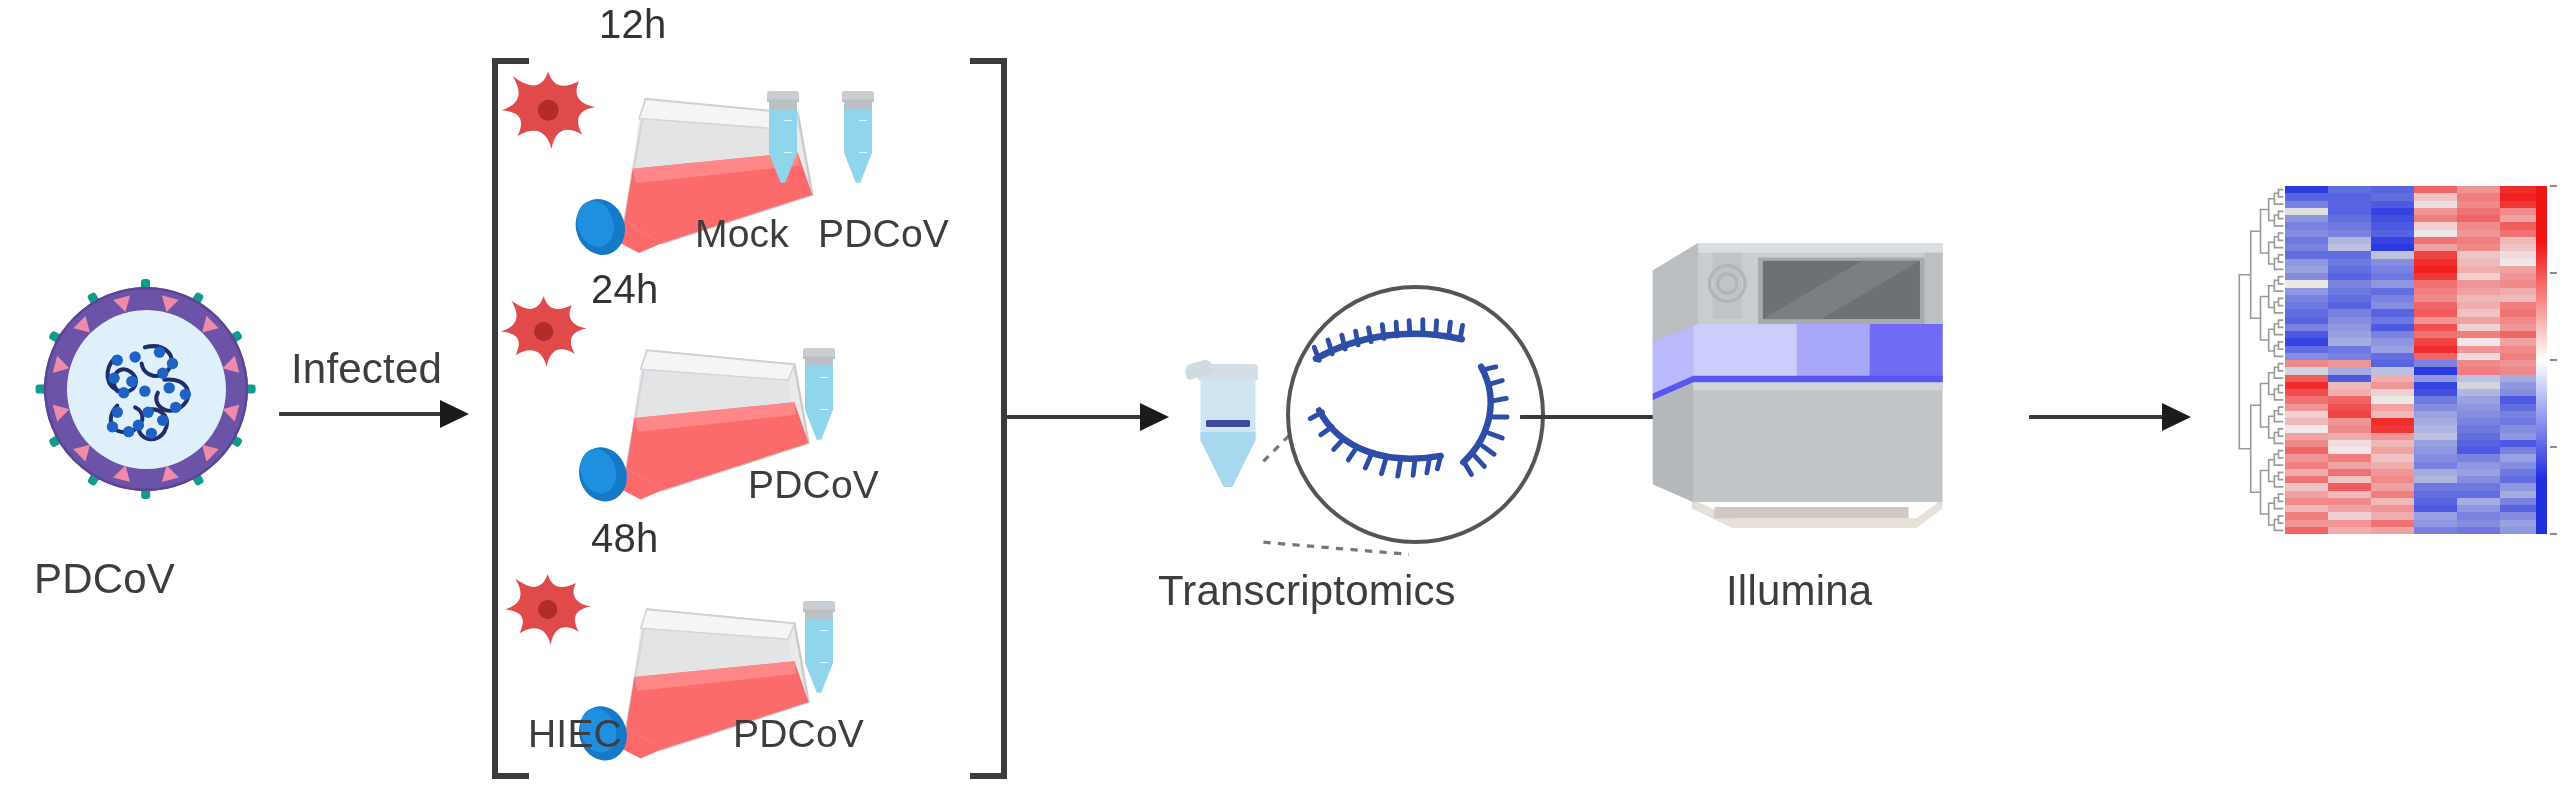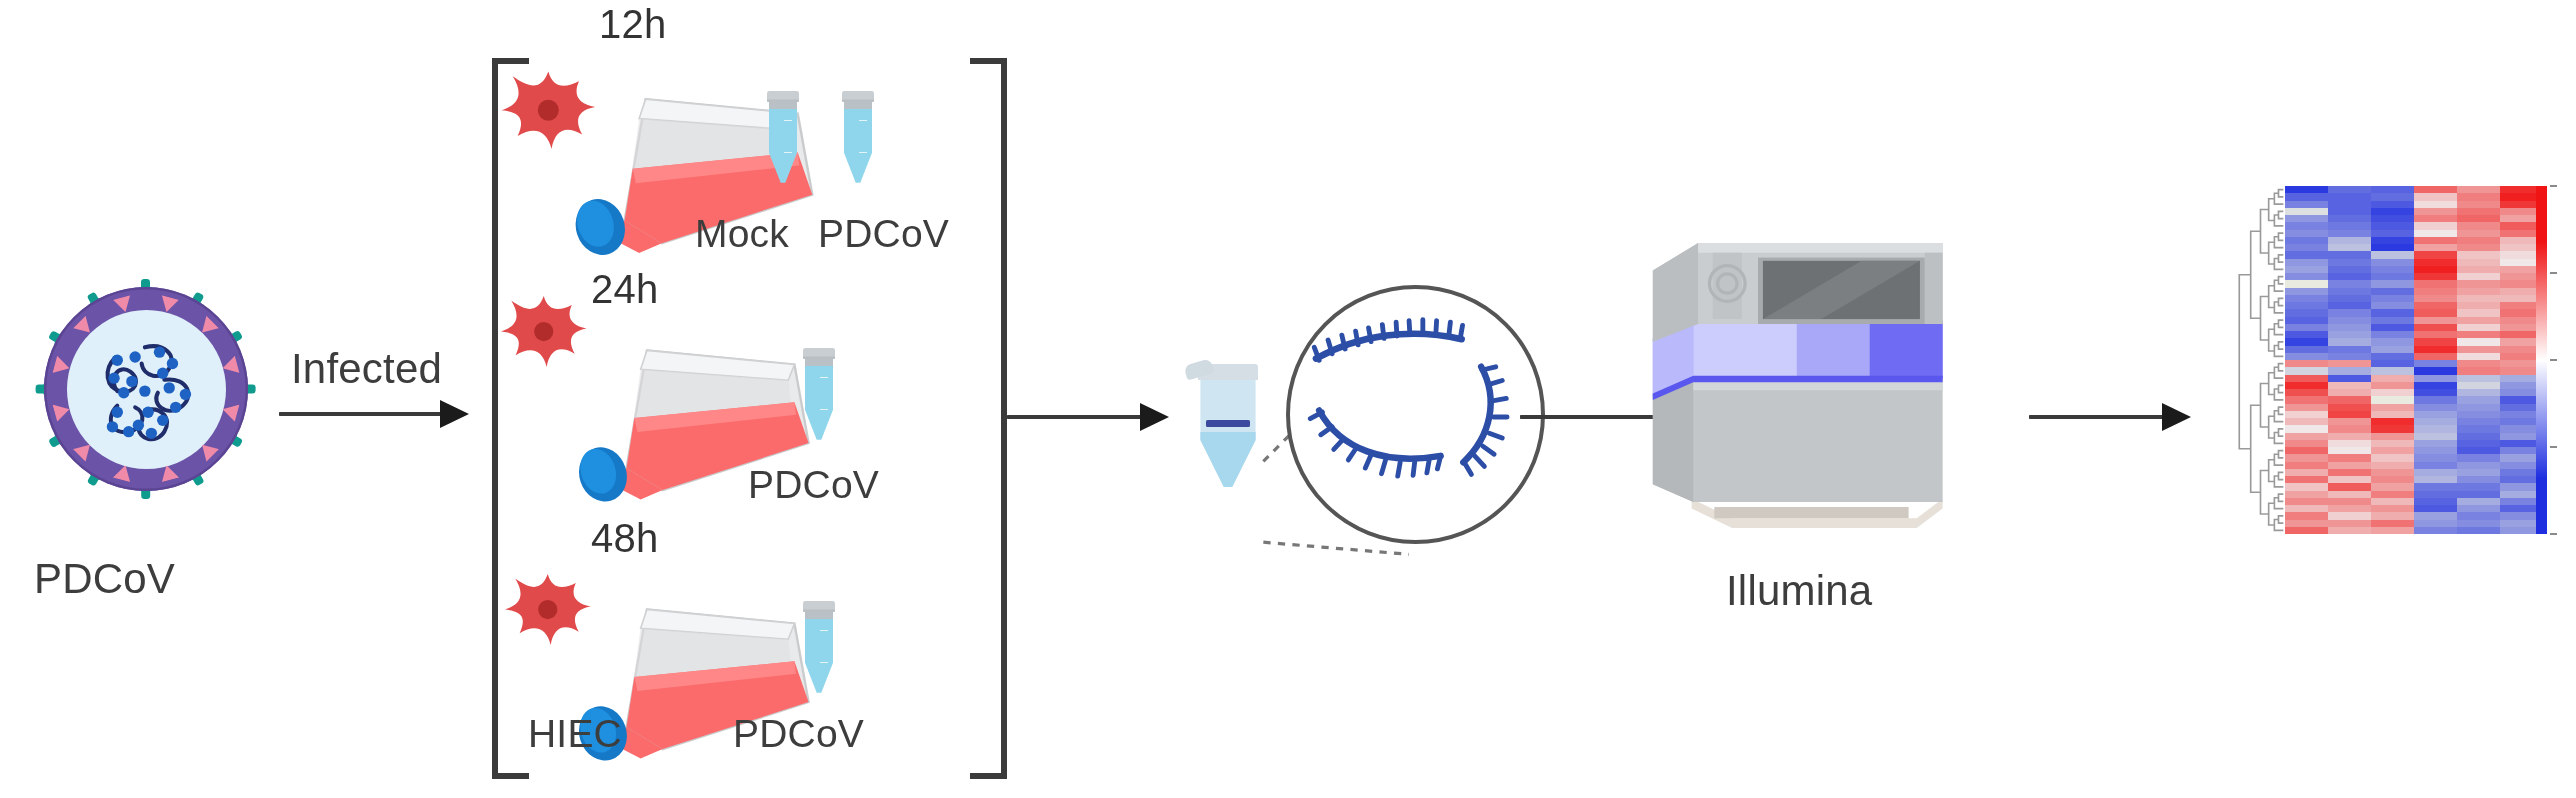--- a/index.html
+++ b/index.html
@@ -383,20 +383,21 @@
           <line x1="245" y1="118" x2="262" y2="113"></line>
         <line x1="250" y1="138" x2="267" y2="135"></line>
           <line x1="251" y1="158" x2="268" y2="158"></line>
         <line x1="246" y1="178" x2="262" y2="184"></line>
           <line x1="238" y1="194" x2="252" y2="204"></line>
         <line x1="228" y1="206" x2="240" y2="219"></line>
           <line x1="215" y1="214" x2="224" y2="229"></line>
       </g>
     </svg>
   </div>
+  <div class="lbl lbl-big" style="left:1158px;top:567px;">Transcriptomics</div>
 
   <div class="arrow" style="left:1520px;top:413px;width:162px;">
     <div class="shaft"></div>
     <div class="head"></div>
   </div>
 
   <div class="seq" style="left:1635px;top:217px;">
     <svg width="340" height="324" viewBox="0 0 420 400">
 
       <path d="M70 348 L120 372 L348 372 L380 348 L380 360 L348 384 L120 384 L70 360 Z" fill="#e6e0d8"></path>

